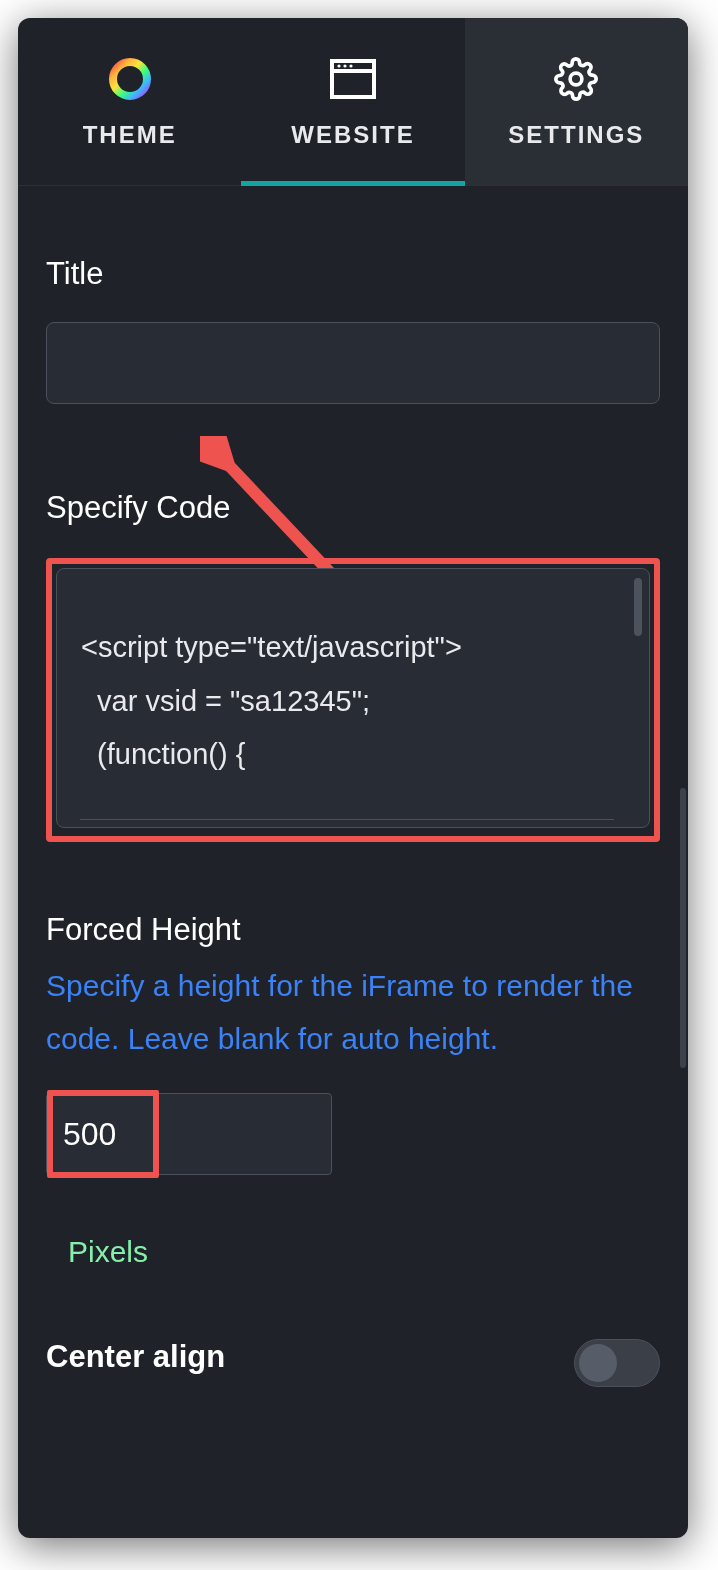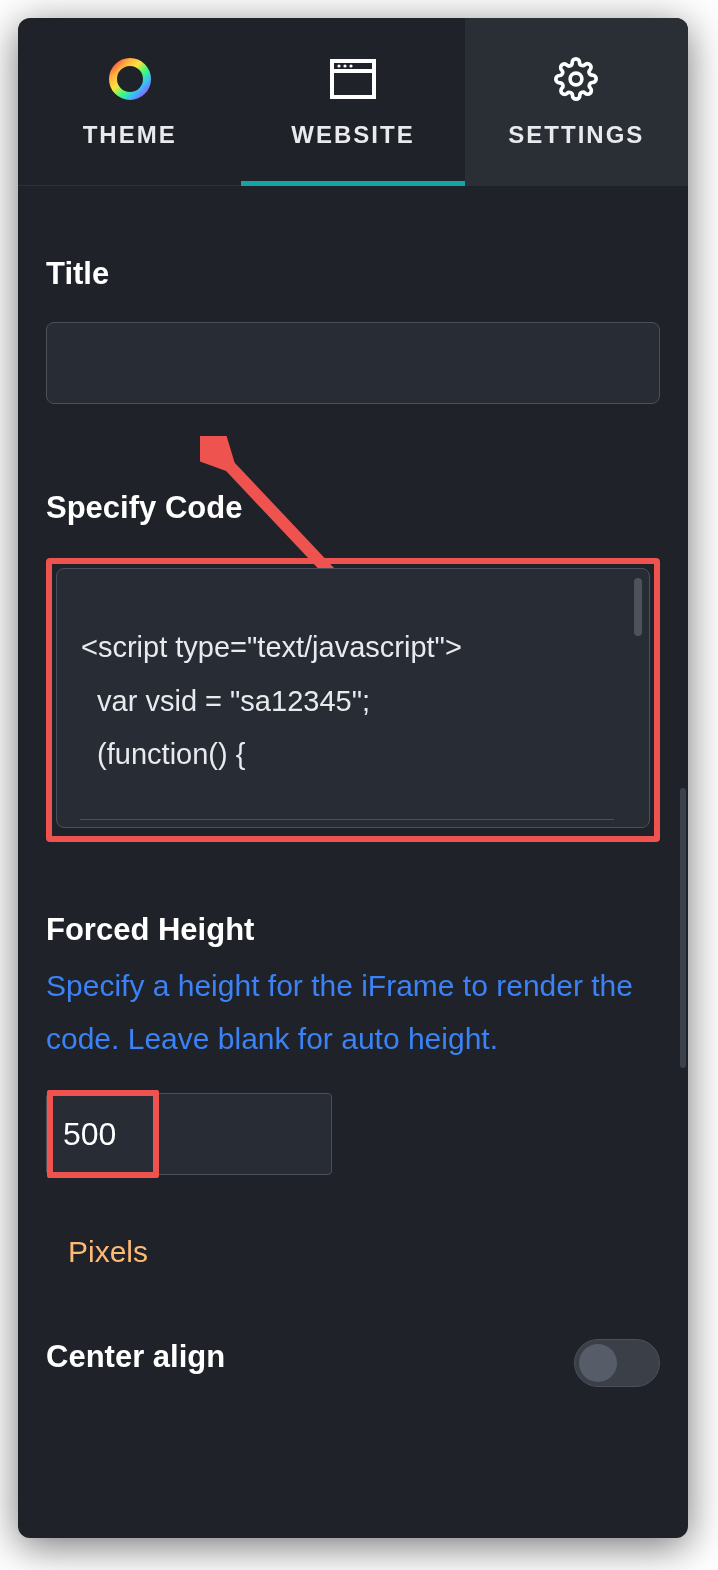--- a/index.html
+++ b/index.html
@@ -69,21 +69,21 @@
     color: #ffffff;
     font-size: 32px;
     font-weight: 700;
     padding: 20px 34px;
     border: none;
     cursor: pointer;
   }
 
   .section-label {
     font-size: 31px;
-    font-weight: 700;
+    font-weight: 400;
     color: #ffffff;
     margin-top: 44px;
   }
 
   .title-input {
     margin-top: 30px;
     width: 100%;
     height: 82px;
     background: #282c34;
     border: 1px solid #4a515c;
@@ -165,21 +165,21 @@
     color: #ffffff;
     font-size: 32px;
     padding: 0 10px;
     outline: none;
   }
 
   .units-label {
     margin-top: 60px;
     margin-left: 22px;
     font-size: 30px;
-    color: #fdba74;
+    color: #86efac;
   }
 
   .toggle-row {
     margin-top: 70px;
     display: flex;
     justify-content: space-between;
   }
   .toggle-label {
     font-size: 31px;
     font-weight: 700;

